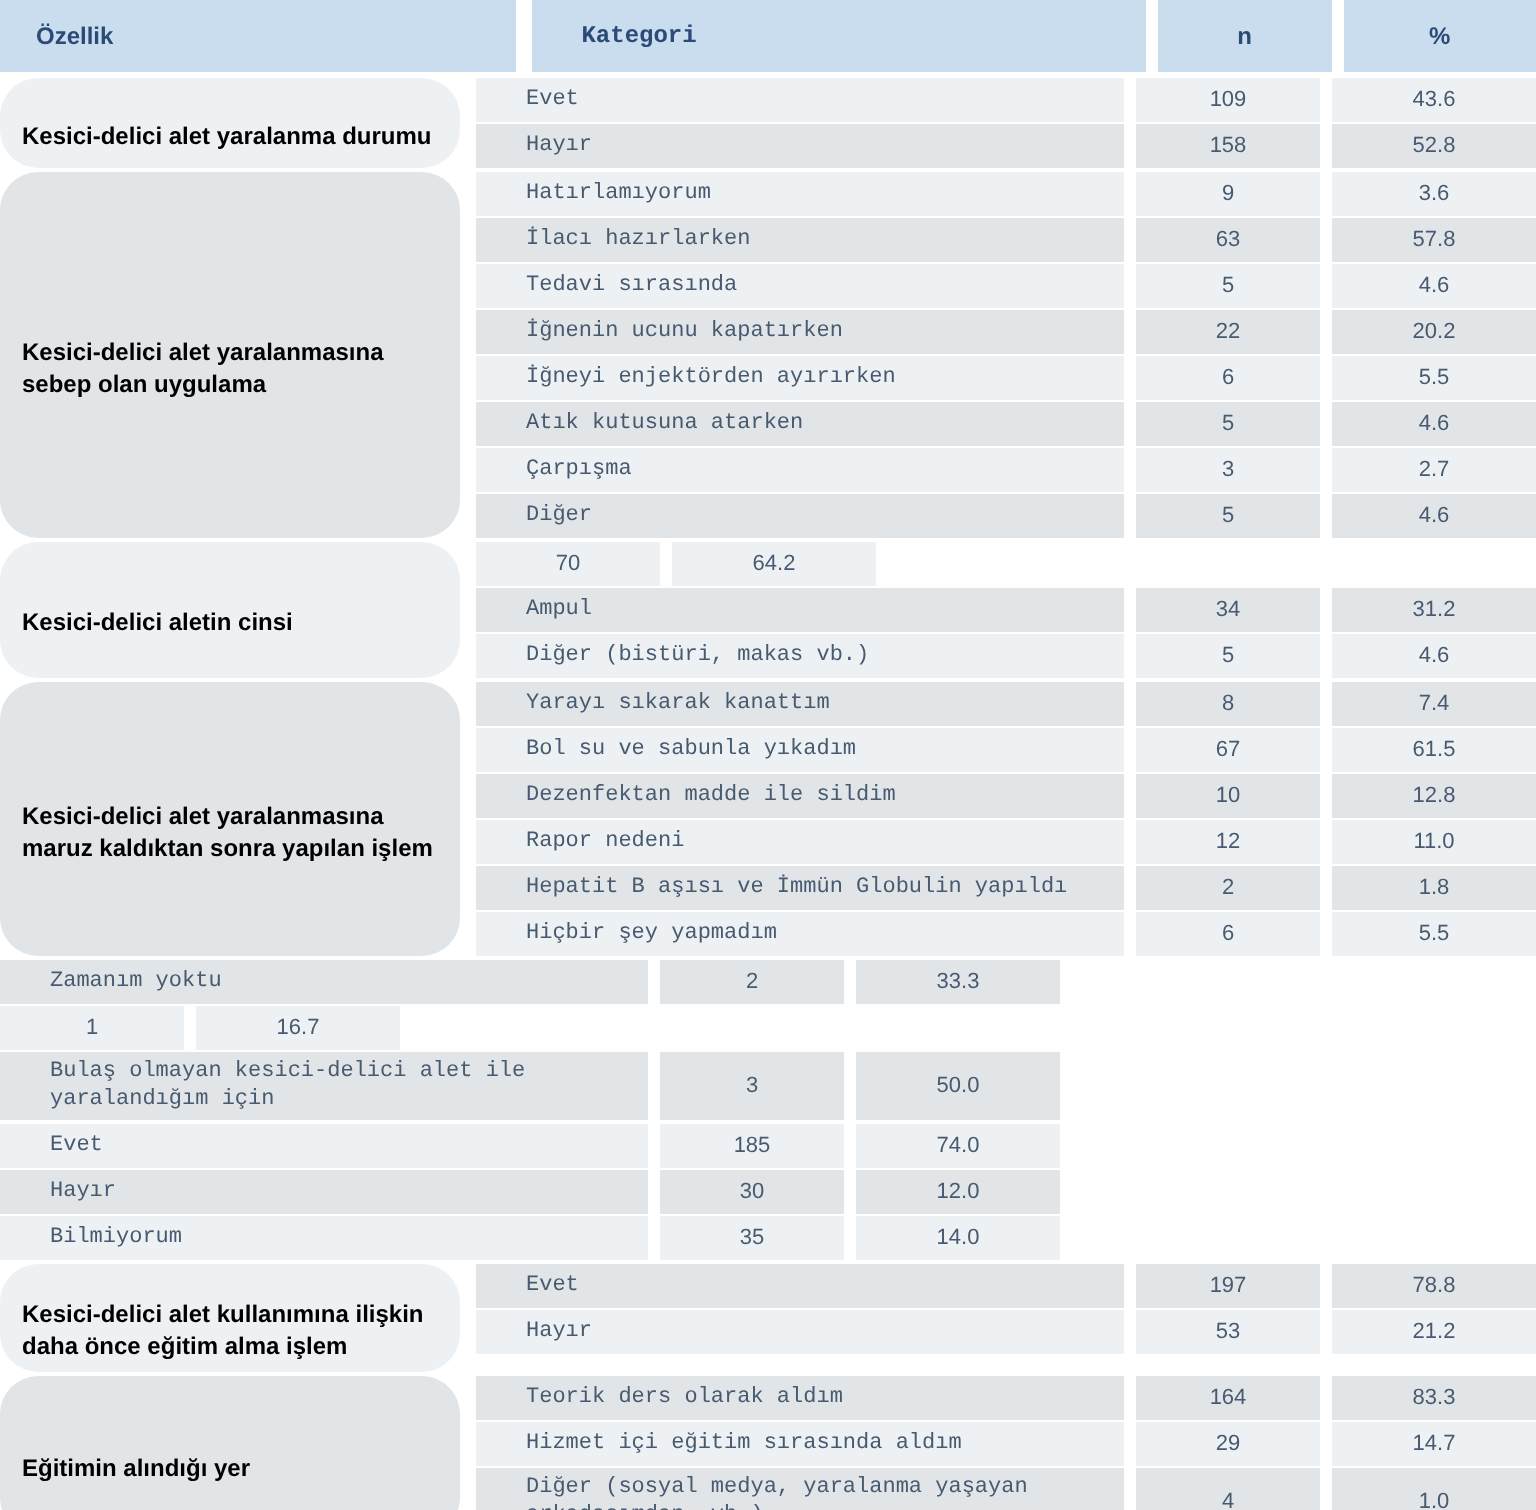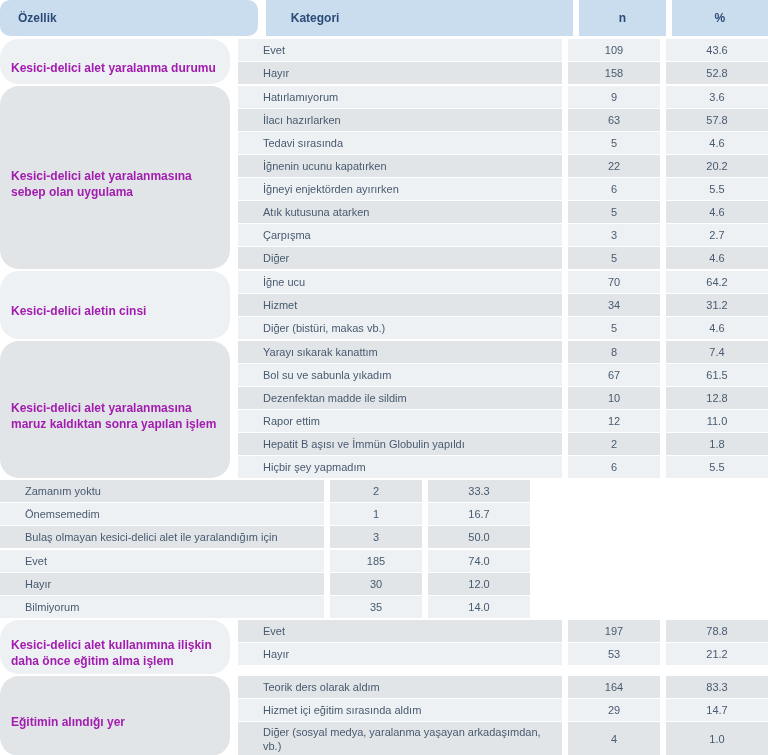--- a/index.html
+++ b/index.html
@@ -6,44 +6,44 @@
   .page {
     width: 768px;
     min-height: 755px;
     background: #ffffff;
     font-family: "Liberation Sans", "DejaVu Sans", sans-serif;
     color: #475a6f;
     box-sizing: border-box;
   }
   
   .c1 { width: 272px; margin-right: 8px; }
-  .c2 { width: 324px; margin-right: 6px; }
+  .c2 { width: 324px; margin-right: 6px; font-family: Liberation Mono, monospace; }
   .c3 { width: 92px;  margin-right: 6px; }
   .c4 { width: 102px; }
   .header-row { display: flex; height: 36px; margin-bottom: 3px; }
   .hc {
     background: #c9ddef;
     color: #2c4a76;
     font-weight: bold;
     font-size: 12px;
     display: flex;
     align-items: center;
     box-sizing: border-box;
   }
-  .hc.c1 { padding-left: 18px; border-radius: 10px; }
+  .hc.c1 { padding-left: 18px; }
   .hc.c2 { padding-left: 25px; }
   .center { justify-content: center; }
   .group { display: flex; margin-top: 2px; }
   .group:first-child { margin-top: 0; }
   .group-label {
     box-sizing: border-box;
     display: flex;
     align-items: center;
     padding: 17px 8px 5px 11px;
-    color: #a21caf;
+    color: #000000;
     font-weight: bold;
     font-size: 12px;
     line-height: 16px;
     border-radius: 19px;
   }
   .rows { flex: 1 1 auto; display: flex; flex-direction: column; }
   .row { display: flex; margin-top: 1px; }
   .row:first-child { margin-top: 0; }
   .cell {
     box-sizing: border-box;
@@ -126,26 +126,25 @@
             <div class="cell cat c2 dark">Diğer</div>
             <div class="cell center c3 dark">5</div>
             <div class="cell center c4 dark">4.6</div>
           </div>
         </div>
       </div>
       <div class="group">
         <div class="group-label c1 light">Kesici-delici aletin cinsi</div>
         <div class="rows">
           <div class="row">
-            <div class="cell cat c2 light">İğne ucu</div>
             <div class="cell center c3 light">70</div>
             <div class="cell center c4 light">64.2</div>
           </div>
           <div class="row">
-            <div class="cell cat c2 dark">Hizmet</div>
+            <div class="cell cat c2 dark">Ampul</div>
             <div class="cell center c3 dark">34</div>
             <div class="cell center c4 dark">31.2</div>
           </div>
           <div class="row">
             <div class="cell cat c2 light">Diğer (bistüri, makas vb.)</div>
             <div class="cell center c3 light">5</div>
             <div class="cell center c4 light">4.6</div>
           </div>
         </div>
       </div>
@@ -161,21 +160,21 @@
             <div class="cell cat c2 light">Bol su ve sabunla yıkadım</div>
             <div class="cell center c3 light">67</div>
             <div class="cell center c4 light">61.5</div>
           </div>
           <div class="row">
             <div class="cell cat c2 dark">Dezenfektan madde ile sildim</div>
             <div class="cell center c3 dark">10</div>
             <div class="cell center c4 dark">12.8</div>
           </div>
           <div class="row">
-            <div class="cell cat c2 light">Rapor ettim</div>
+            <div class="cell cat c2 light">Rapor nedeni</div>
             <div class="cell center c3 light">12</div>
             <div class="cell center c4 light">11.0</div>
           </div>
           <div class="row">
             <div class="cell cat c2 dark">Hepatit B aşısı ve İmmün Globulin yapıldı</div>
             <div class="cell center c3 dark">2</div>
             <div class="cell center c4 dark">1.8</div>
           </div>
           <div class="row">
             <div class="cell cat c2 light">Hiçbir şey yapmadım</div>
@@ -185,21 +184,20 @@
         </div>
       </div>
       <div class="group">
         <div class="rows">
           <div class="row">
             <div class="cell cat c2 dark">Zamanım yoktu</div>
             <div class="cell center c3 dark">2</div>
             <div class="cell center c4 dark">33.3</div>
           </div>
           <div class="row">
-            <div class="cell cat c2 light">Önemsemedim</div>
             <div class="cell center c3 light">1</div>
             <div class="cell center c4 light">16.7</div>
           </div>
           <div class="row">
             <div class="cell cat c2 dark">Bulaş olmayan kesici-delici alet ile yaralandığım için</div>
             <div class="cell center c3 dark">3</div>
             <div class="cell center c4 dark">50.0</div>
           </div>
         </div>
       </div>

